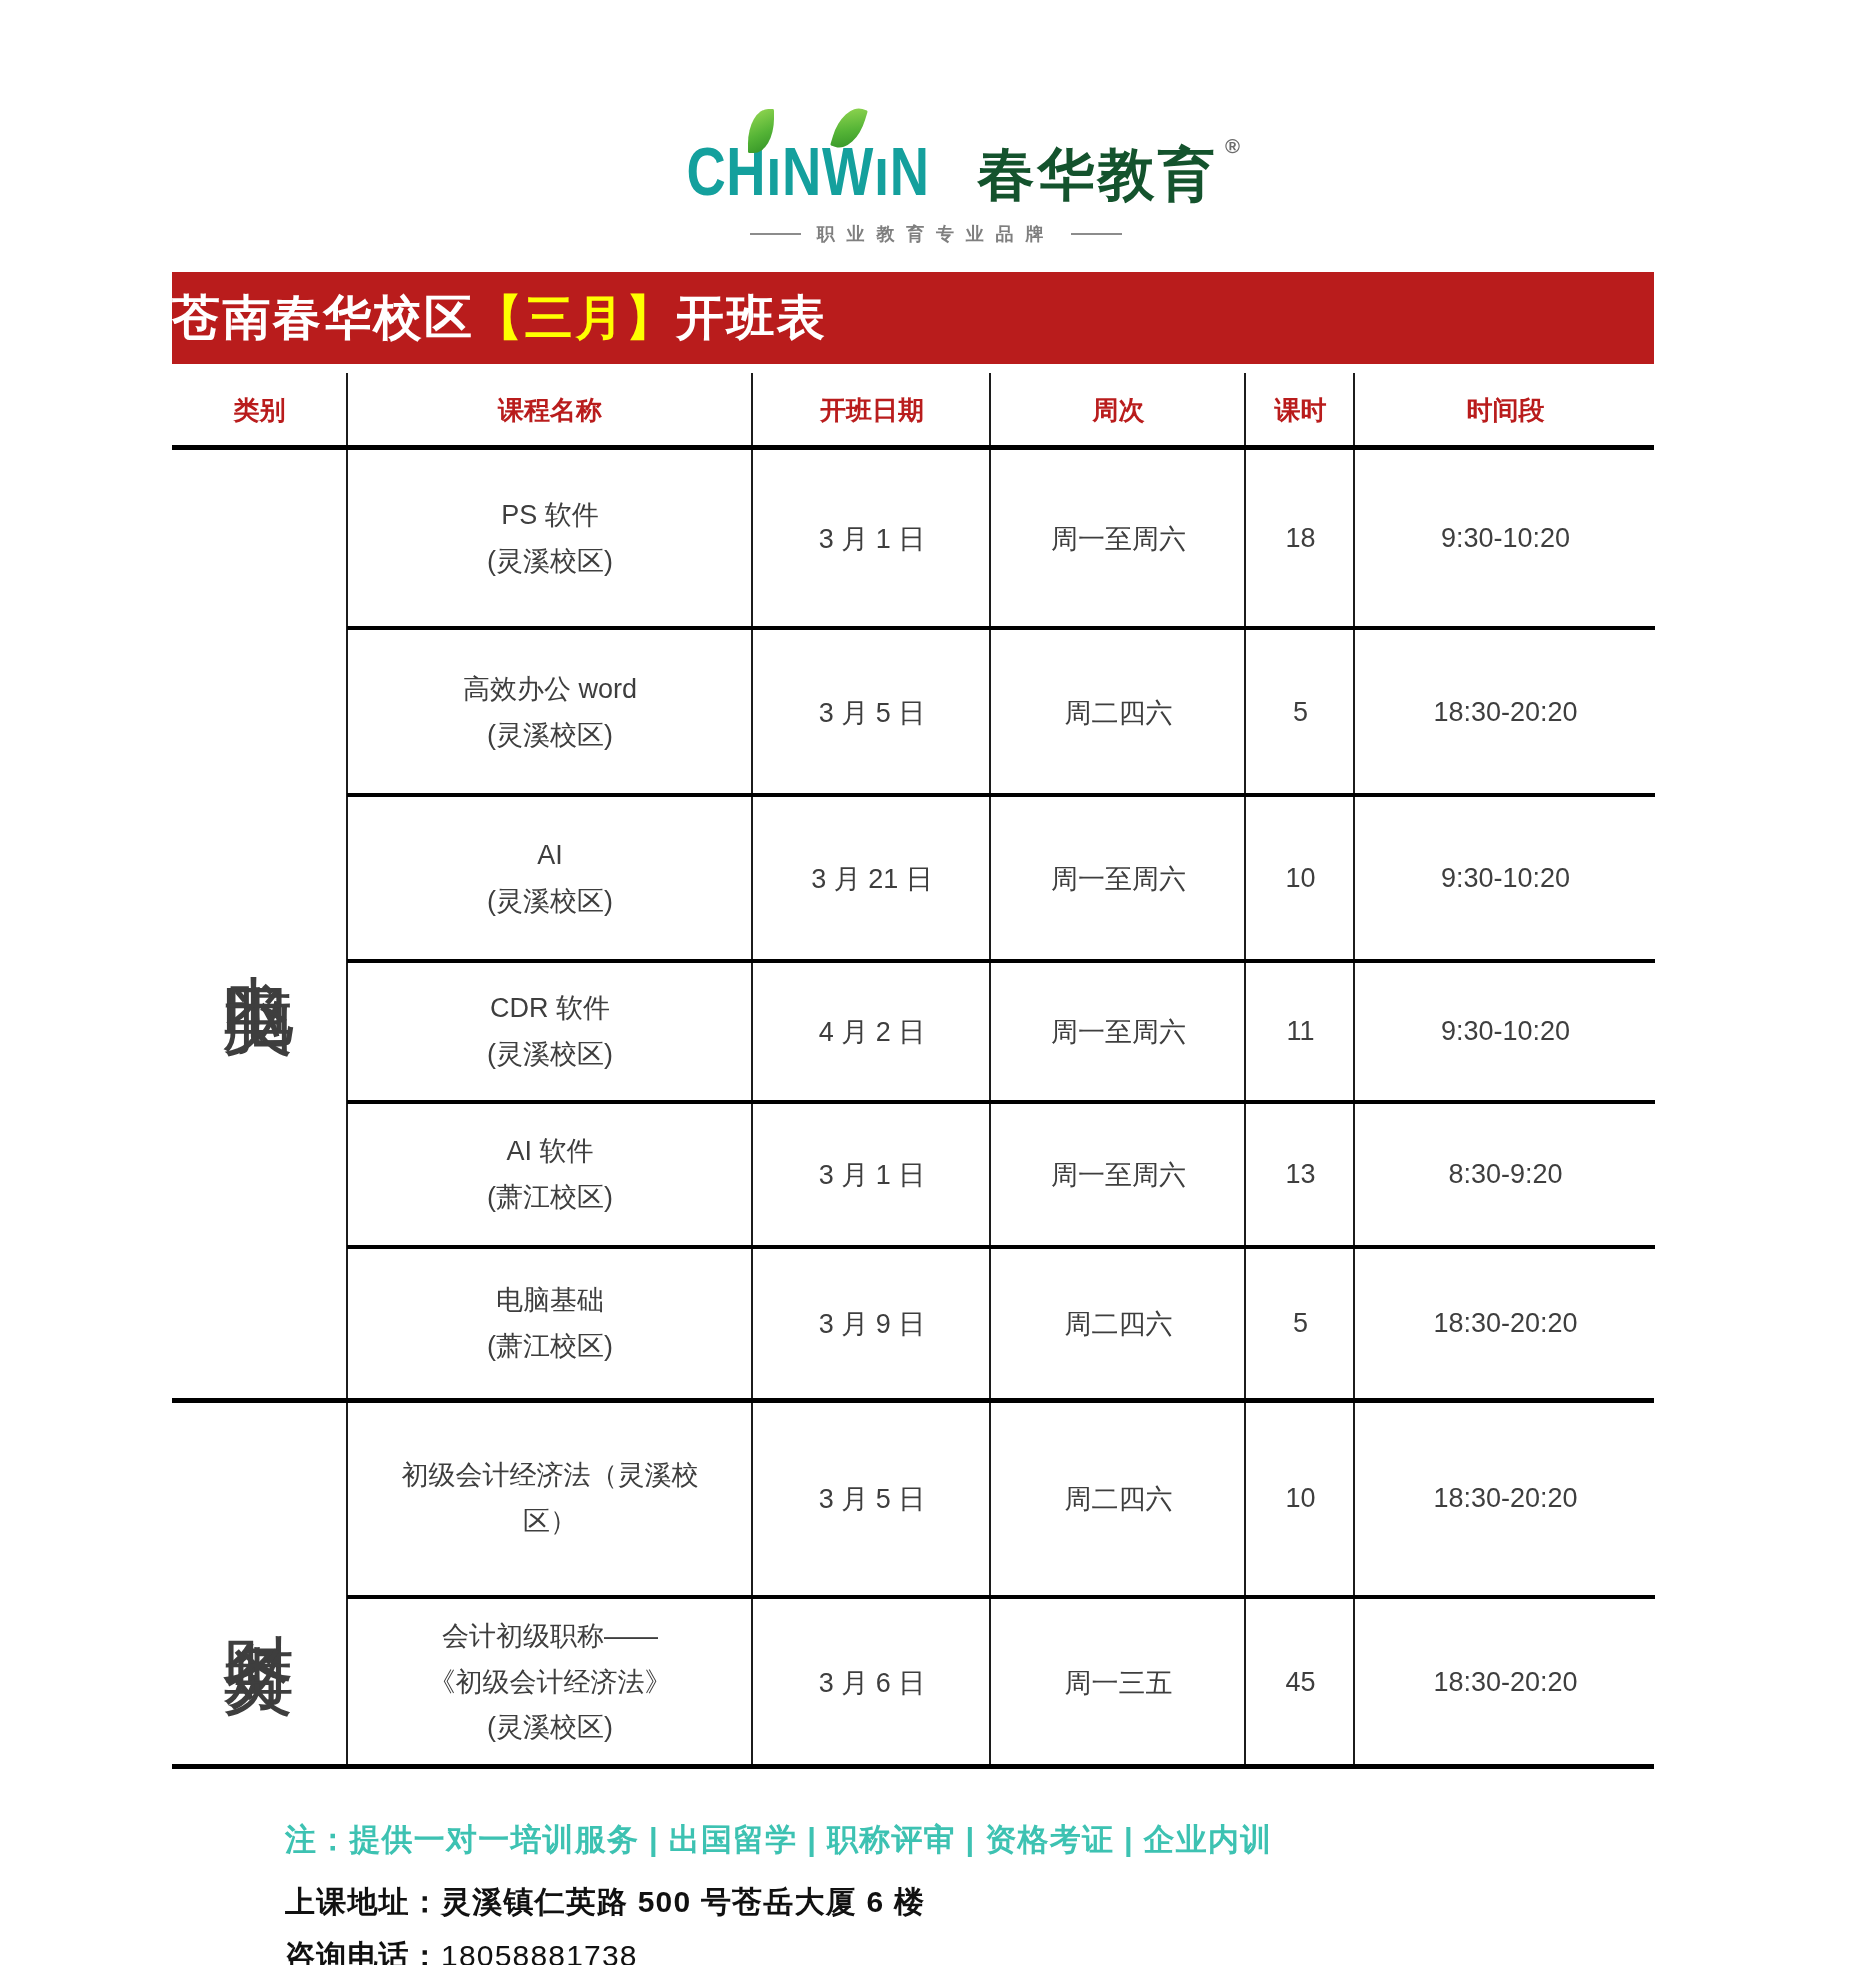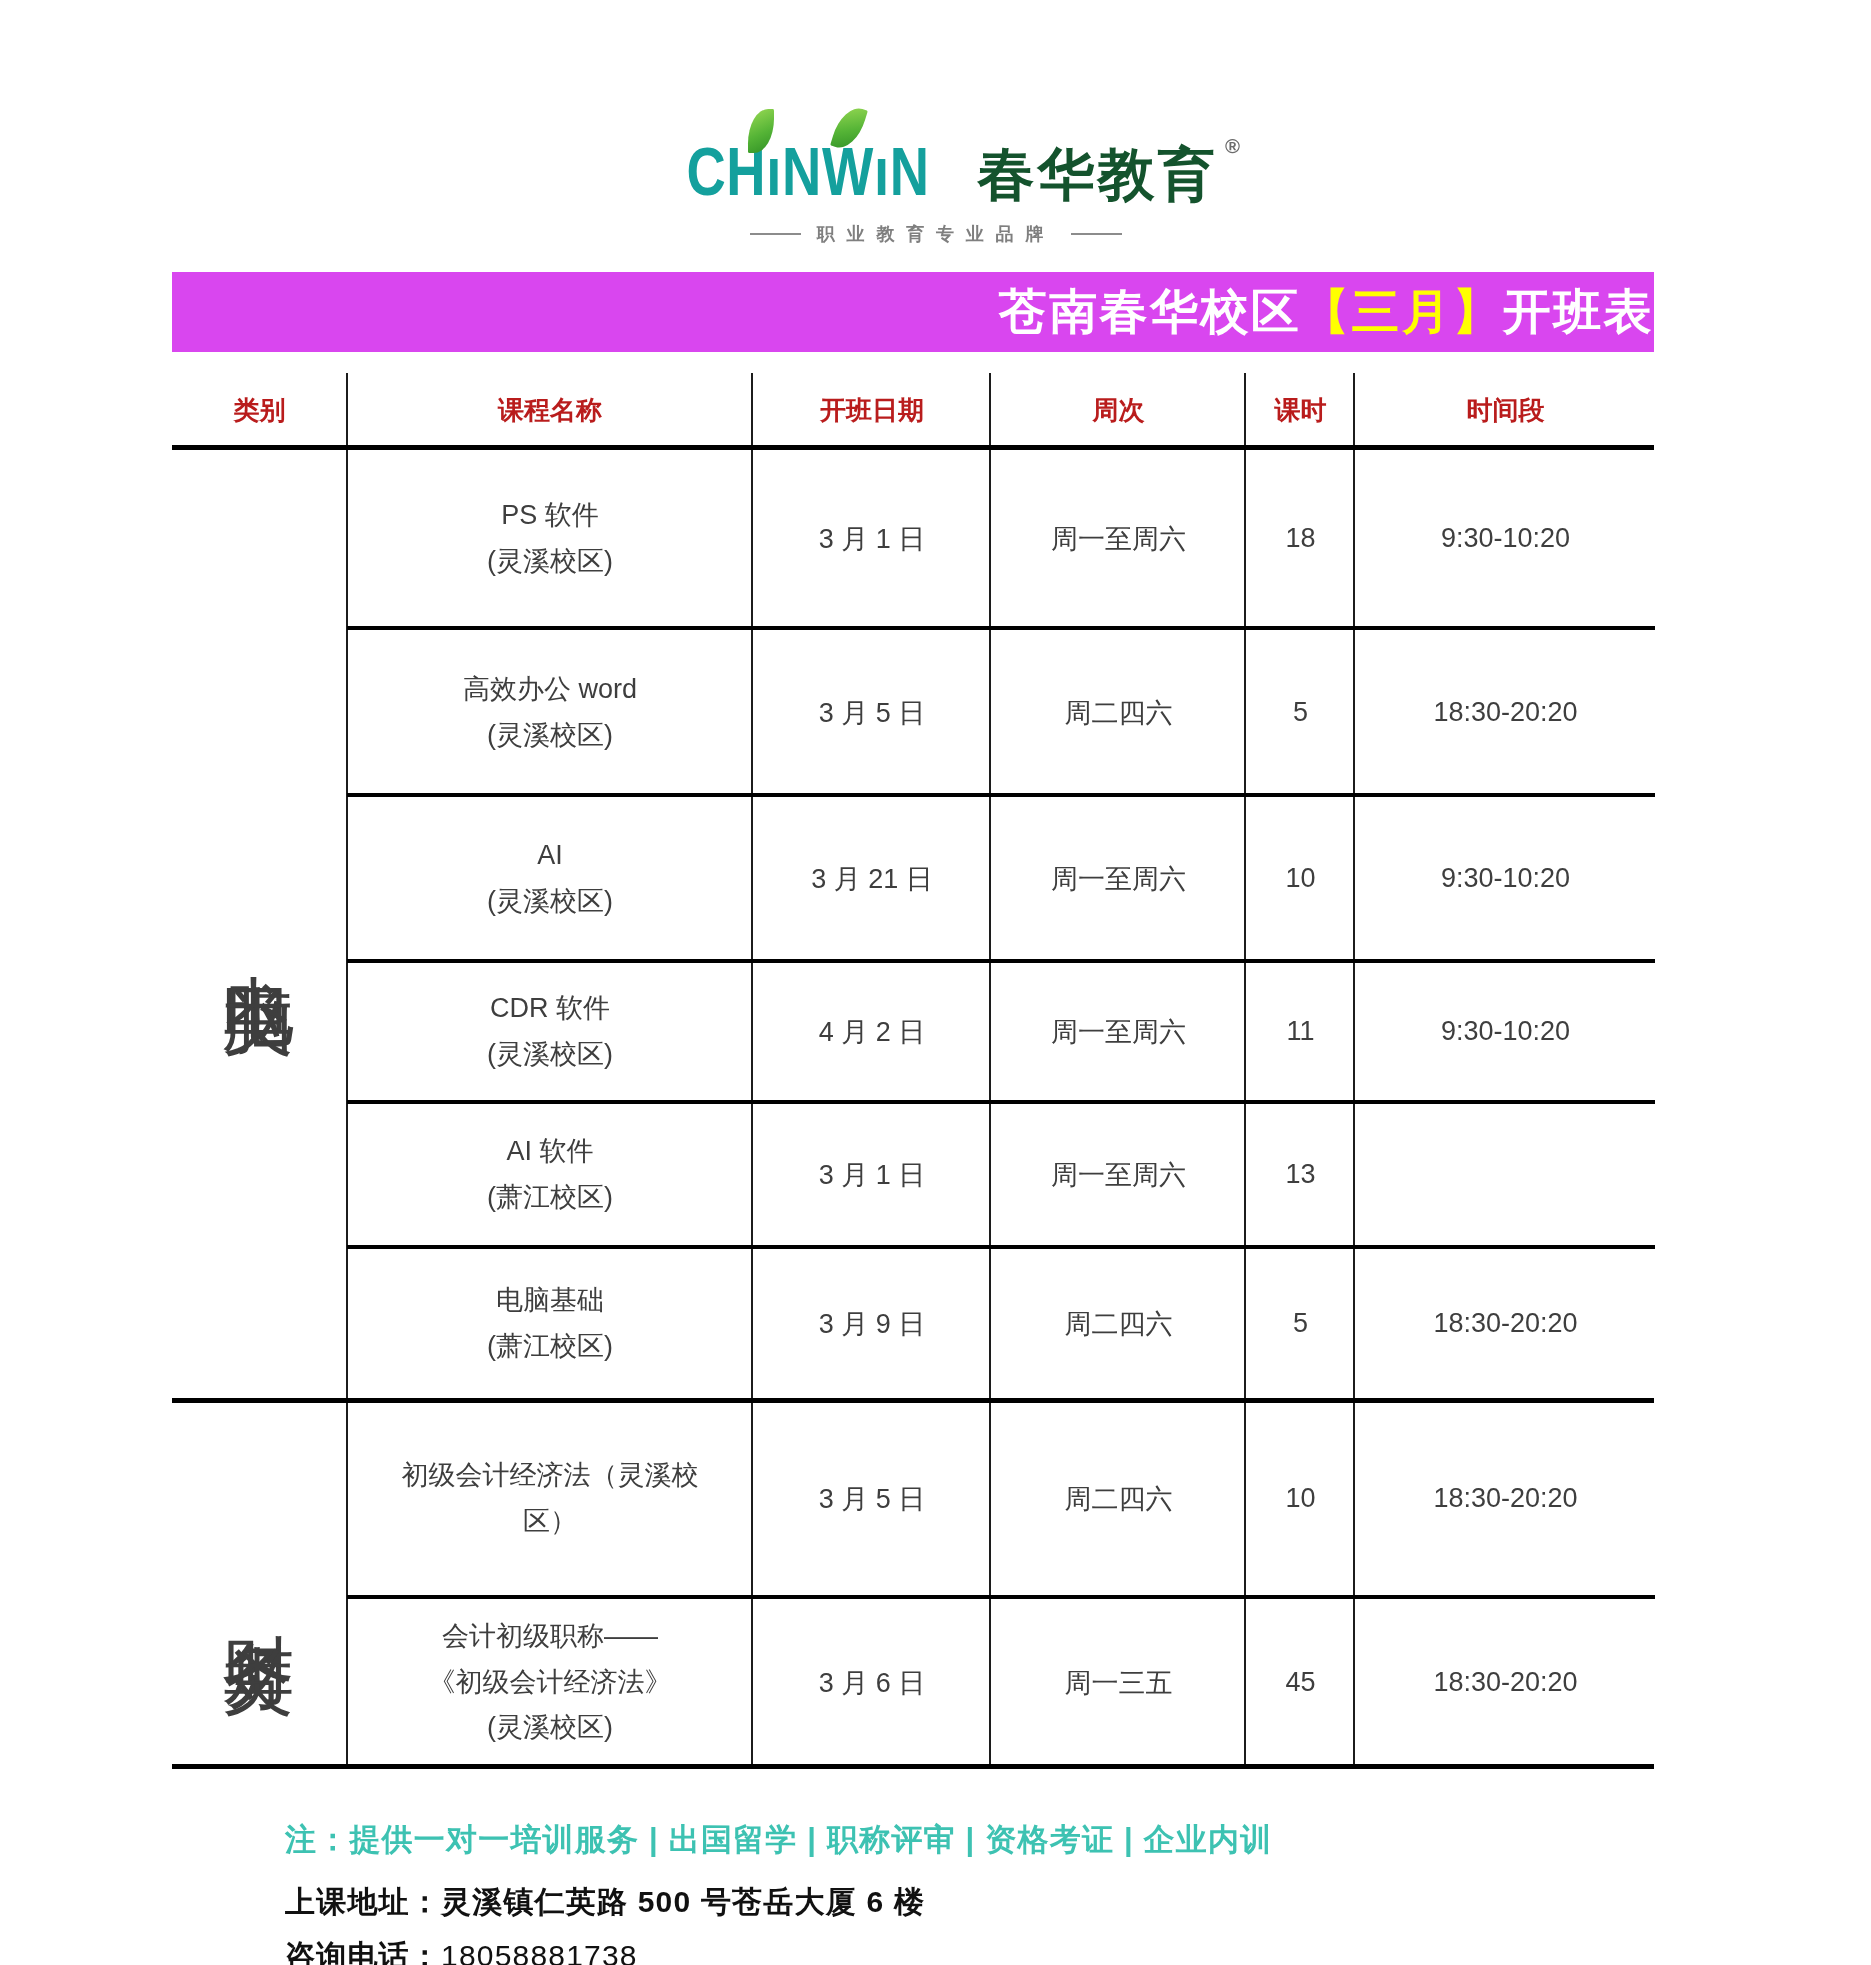--- a/index.html
+++ b/index.html
@@ -18,22 +18,22 @@
   .logo-cn{font-size:57px;font-weight:bold;color:#14532d;letter-spacing:3.1px;
            line-height:1;padding-bottom:2.4px;}
   .logo-reg{font-size:20.4px;font-weight:bold;color:#6b6b6b;align-self:flex-start;
             margin-left:-10.2px;margin-top:-1.6px;}
   .tagline{position:absolute;left:0;top:222px;width:1872px;display:flex;
            justify-content:center;align-items:center;gap:15.7px;}
   .tagline-text{font-size:18px;color:#7f7f7f;letter-spacing:11.8px;font-weight:bold;}
   .tagline-dash{display:inline-block;width:51px;height:2.8px;background:#8c8c8c;}
 
   
-  .band{position:absolute;left:172px;top:272px;width:1482px;height:80px;background:#d946ef;
-        display:flex;align-items:center;justify-content:flex-end;}
+  .band{position:absolute;left:172px;top:272px;width:1482px;height:92px;background:#b91c1c;
+        display:flex;align-items:center;justify-content:flex-start;}
   .band-title{font-size:48px;font-weight:bold;color:#ffffff;letter-spacing:2.4px;white-space:nowrap;}
   .band-hl{color:#FFFF00;}
 
   
   .tbl{position:absolute;left:172px;top:373px;width:1482px;height:1395px;display:grid;
        grid-template-columns:175px 406px 238px 255px 109px 301px;
        grid-template-rows:75px 181px 167px 165px 141px 145px 153px 197px 171px;}
   .th{display:flex;align-items:center;justify-content:center;
       font-size:26px;font-weight:bold;color:#b91c1c;}
   .td{display:flex;flex-direction:column;align-items:center;justify-content:center;
@@ -133,20 +133,21 @@
     <div class="td" style="grid-area:5/5">11</div>
     <div class="td" style="grid-area:5/6">9:30-10:20</div>
 
     <div class="td" style="grid-area:6/2">
       <div class="cl">AI 软件</div>
       <div class="cl">(萧江校区)</div>
     </div>
     <div class="td" style="grid-area:6/3">3 月 1 日</div>
     <div class="td" style="grid-area:6/4">周一至周六</div>
     <div class="td" style="grid-area:6/5">13</div>
+    <div class="td" style="grid-area:6/6">8:30-9:20</div>
 
     <div class="td" style="grid-area:7/2">
       <div class="cl">电脑基础</div>
       <div class="cl">(萧江校区)</div>
     </div>
     <div class="td" style="grid-area:7/3">3 月 9 日</div>
     <div class="td" style="grid-area:7/4">周二四六</div>
     <div class="td" style="grid-area:7/5">5</div>
     <div class="td" style="grid-area:7/6">18:30-20:20</div>
 

